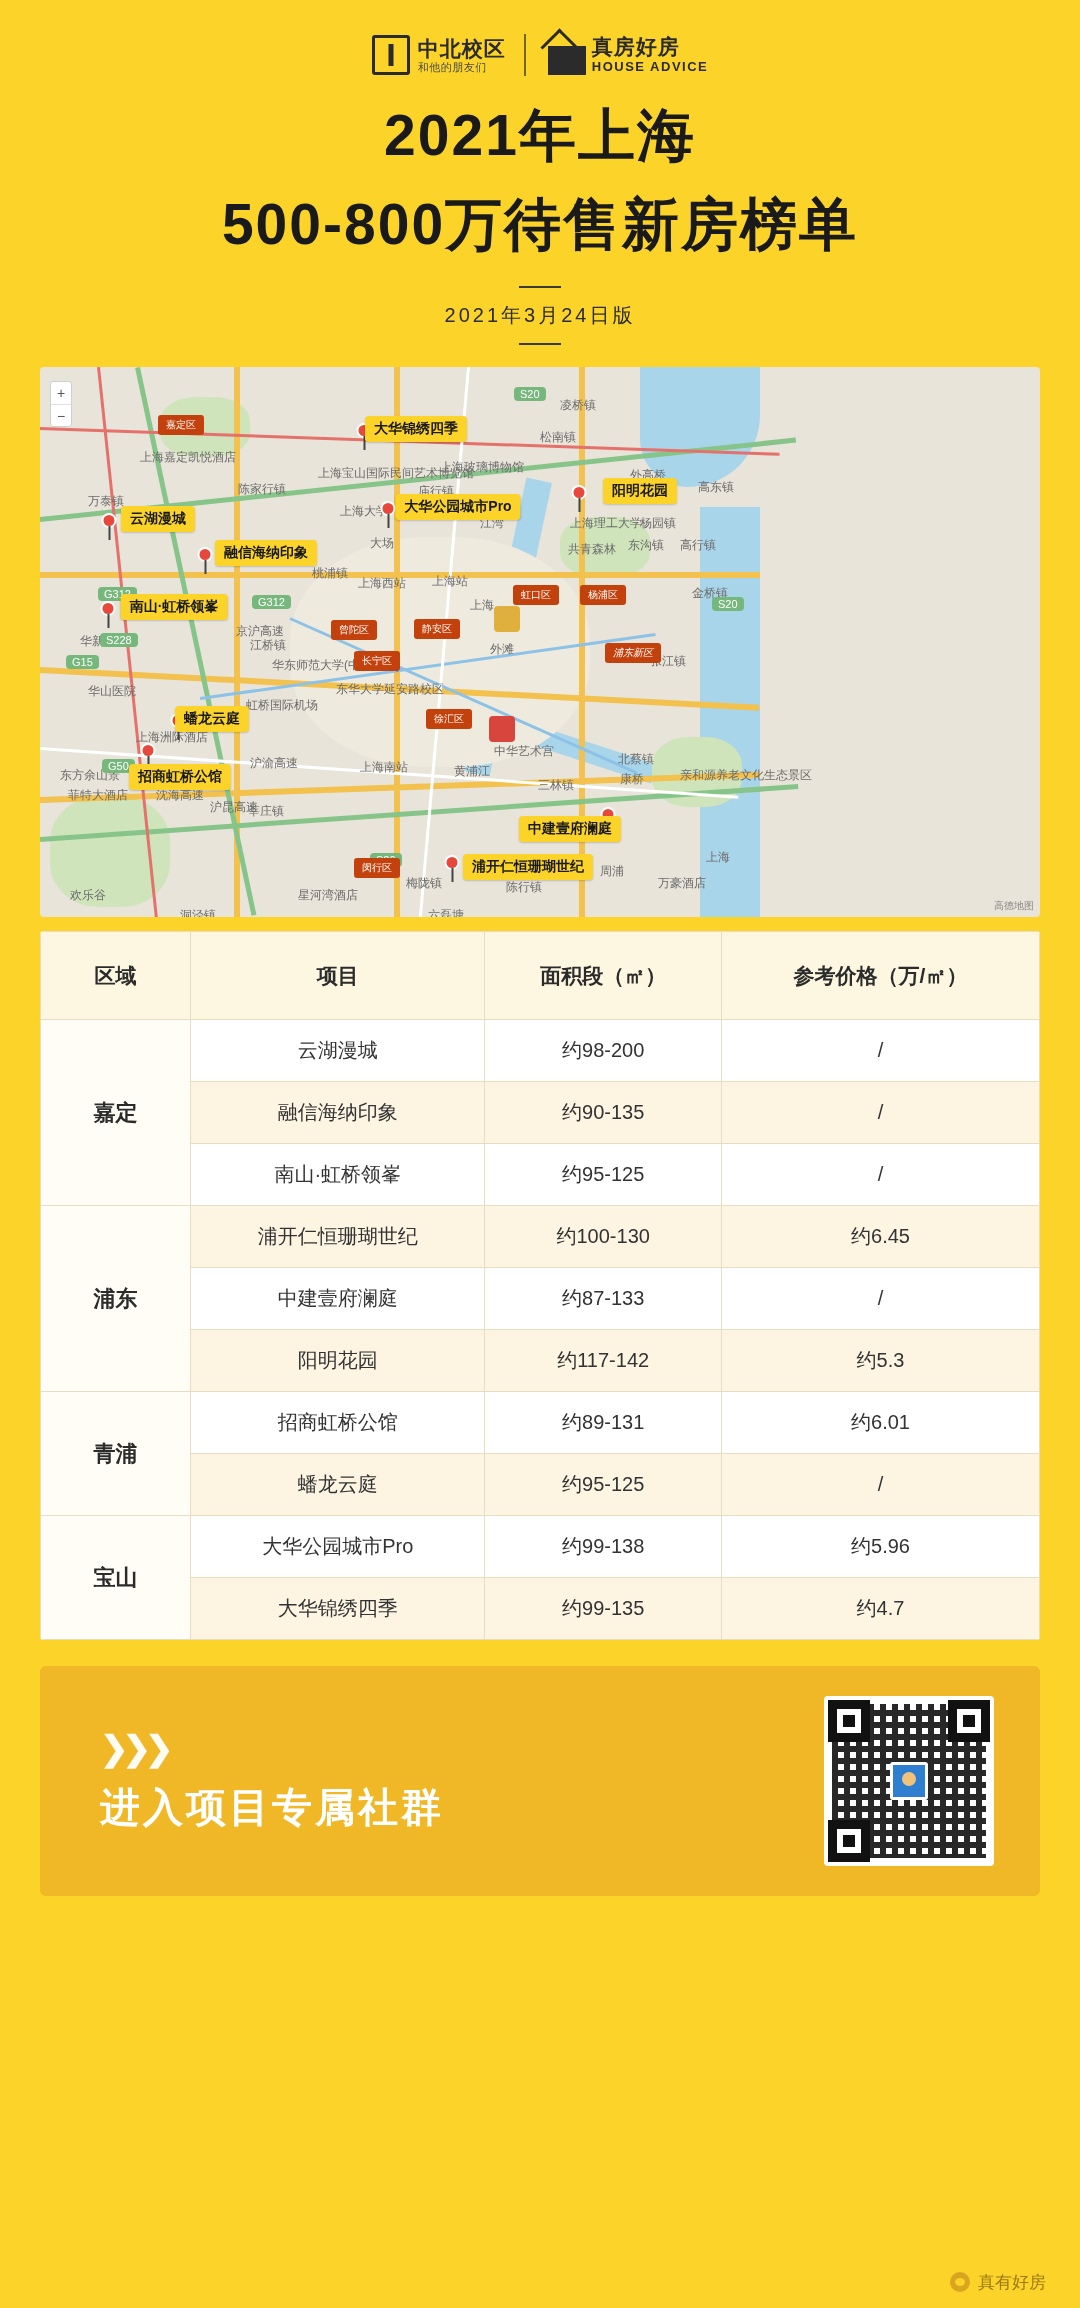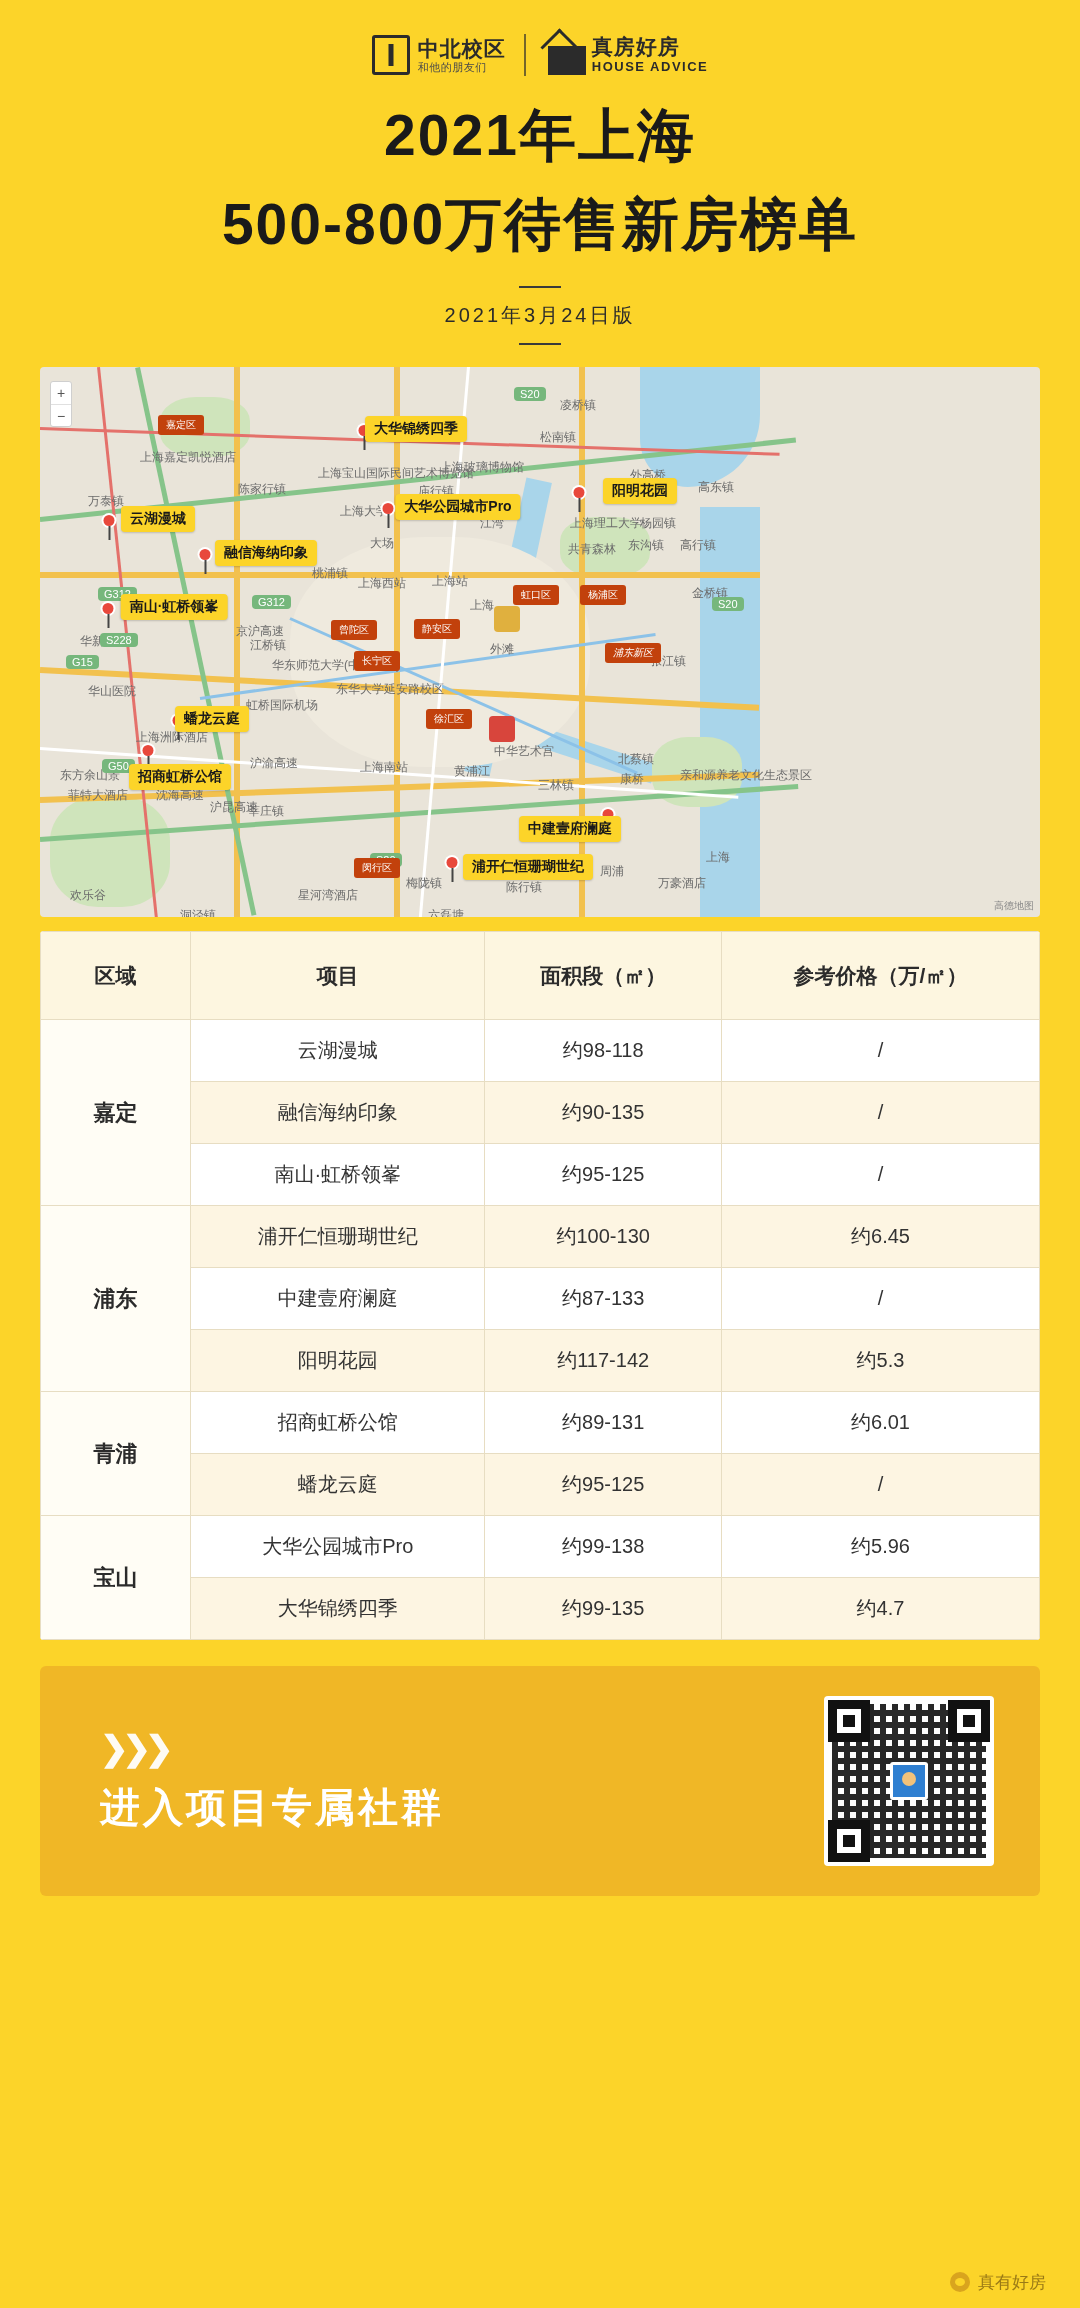--- a/index.html
+++ b/index.html
@@ -638,21 +638,21 @@
           <th>区域</th>
           <th>项目</th>
           <th>面积段（㎡）</th>
           <th>参考价格（万/㎡）</th>
         </tr>
       </thead>
       <tbody id="table-body">
           <tr>
             <td class="region" rowspan="3">嘉定</td>
             <td>云湖漫城</td>
-            <td>约98-118</td>
+            <td>约98-200</td>
             <td>/</td>
           </tr>
           <tr class="alt">
             <td>融信海纳印象</td>
             <td>约90-135</td>
             <td>/</td>
           </tr>
           <tr>
             <td>南山·虹桥领峯</td>
             <td>约95-125</td>

